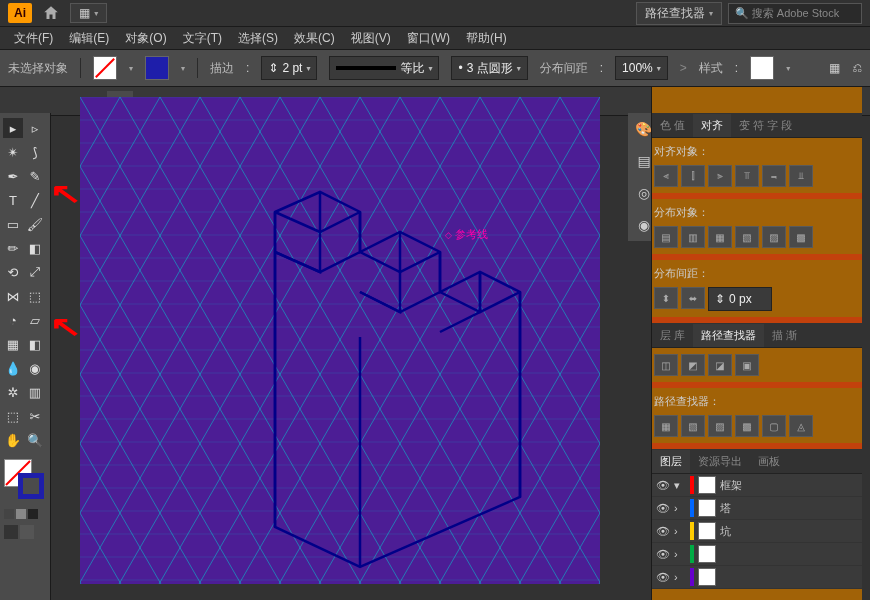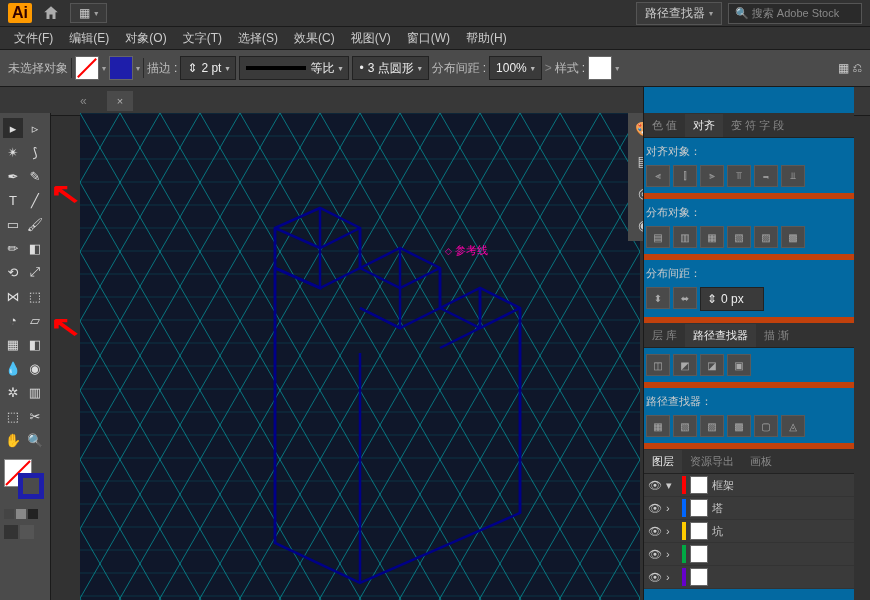--- a/index.html
+++ b/index.html
@@ -1,22 +1,22 @@
 <!DOCTYPE html>
 <html><head>
 <meta charset="utf-8">
 <style>
 body{margin:0;font-family:"Microsoft YaHei",sans-serif;font-size:12px;color:#ccc;background:#323232;width:870px;height:600px;overflow:hidden;position:relative}
 .topbar{height:26px;background:#323232;display:flex;align-items:center;padding:0 8px;border-bottom:1px solid #1a1a1a}
-.ai-logo{width:24px;height:20px;background:#ff9a00;color:#330000;font-weight:bold;display:flex;align-items:center;justify-content:center;font-size:16px;border-radius:2px;margin-right:10px}
+.ai-logo{width:24px;height:20px;background:#ff9a00;color:#330000;font-weight:bold;display:flex;align-items:center;justify-content:center;font-size:12px;border-radius:2px;margin-right:10px}
 .home-ico{width:18px;height:18px;margin-right:10px;opacity:0.8}
 .topbar .dd{padding:2px 8px;background:#3a3a3a;border:1px solid #555;margin-right:6px;display:flex;align-items:center;gap:4px}
 .menubar{height:22px;background:#323232;display:flex;align-items:center;padding:0 6px;border-bottom:1px solid #1a1a1a}
 .menubar span{padding:14px 8px;cursor:pointer}
-.ctrlbar{height:36px;background:#4b4b4b;border-bottom:1px solid #1a1a1a;display:flex;align-items:center;padding:0 8px;gap:3px}
+.ctrlbar{height:36px;background:#4b4b4b;border-bottom:1px solid #1a1a1a;display:flex;align-items:center;padding:0 8px;gap:12px}
 .ctrlbar .lbl{color:#bbb;font-size:12px}
 .swatch{width:22px;height:22px;display:inline-block;border:1px solid #666;position:relative}
 .nofill{background:#fff}
 .nofill::after{content:"";position:absolute;width:26px;height:2px;background:red;top:10px;left:-2px;transform:rotate(-45deg)}
 .blue{background:#1e1eaa}
 .field{background:#3a3a3a;border:1px solid #222;padding:2px 6px;color:#eee;display:flex;align-items:center;gap:4px;height:18px}
 .caret{font-size:8px;opacity:0.7}
 .linepv{width:60px;height:4px;background:#000;display:inline-block}
 .doctab{height:28px;background:#383838;display:flex;align-items:center;padding-left:80px;border-bottom:1px solid #1a1a1a}
 .tab{background:#4a4a4a;padding:4px 10px;display:flex;align-items:center;gap:8px;color:#ddd;font-size:11px}
@@ -24,26 +24,26 @@
 .toolbox{position:absolute;left:0;top:113px;width:46px;bottom:0;background:#4b4b4b;border-right:1px solid #1a1a1a;display:flex;flex-direction:column;flex-wrap:wrap;padding:4px 2px;gap:2px}
 .trow{display:flex}
 .tool{width:20px;height:20px;margin:1px;display:flex;align-items:center;justify-content:center;font-size:13px;color:#ddd;cursor:pointer}
 .tool.sel{background:#2d2d2d}
 .fillstroke{position:relative;width:40px;height:40px;margin:6px 2px}
 .fs-fill{position:absolute;width:26px;height:26px;background:#fff;border:1px solid #888;left:0;top:0}
 .fs-fill::after{content:"";position:absolute;width:34px;height:2px;background:red;top:12px;left:-4px;transform:rotate(-45deg)}
 .fs-stroke{position:absolute;width:26px;height:26px;border:5px solid #1e1eaa;box-sizing:border-box;right:0;bottom:0;background:#4b4b4b}
 .miniswatches{display:flex;gap:2px;margin:2px}
 .miniswatches div{width:10px;height:10px}
-.canvas{position:absolute;left:80px;top:113px;width:560px;height:487px;background:#0f172a;overflow:hidden}
+.canvas{position:absolute;left:80px;top:97px;width:520px;height:487px;background:#4c1d95;overflow:hidden}
 .isoline{stroke:#00d4d4;stroke-width:0.5}
 .shape{stroke:#000088;stroke-width:2.5;fill:none}
 .annot{position:absolute;color:#ff00aa;font-size:11px;font-family:sans-serif}
 .arrow{position:absolute;color:red;font-size:28px;font-weight:bold;pointer-events:none;transform:scaleX(1.4)}
-.rpanel{position:absolute;right:16px;top:87px;width:210px;bottom:0;background:#0369a1;border-left:1px solid #1a1a1a}
+.rpanel{position:absolute;right:8px;top:87px;width:210px;bottom:0;background:#a16207;border-left:1px solid #1a1a1a}
 .ricons{position:absolute;right:210px;top:113px;width:32px;background:#4b4b4b;padding:6px 0;display:flex;flex-direction:column;align-items:center;gap:12px}
 .ricons div{width:20px;height:20px;display:flex;align-items:center;justify-content:center;color:#ccc;font-size:14px}
 .ptabs{display:flex;background:#323232;height:24px;align-items:center;font-size:11px;border-bottom:1px solid #222}
 .ptab{padding:4px 8px;color:#888;cursor:pointer}
 .ptab.act{color:#eee;background:#3a3a3a}
 .psec{padding:6px 2px;border-bottom:6px solid #c2410c}
 .psec .t{font-size:11px;color:#ccc;margin-bottom:6px}
 .btnrow{display:flex;gap:3px}
 .abtn{width:22px;height:20px;background:#4a4a4a;border:1px solid #5a5a5a;display:flex;align-items:center;justify-content:center;font-size:10px;color:#aaa;cursor:pointer}
 .layers{background:#3a3a3a}

